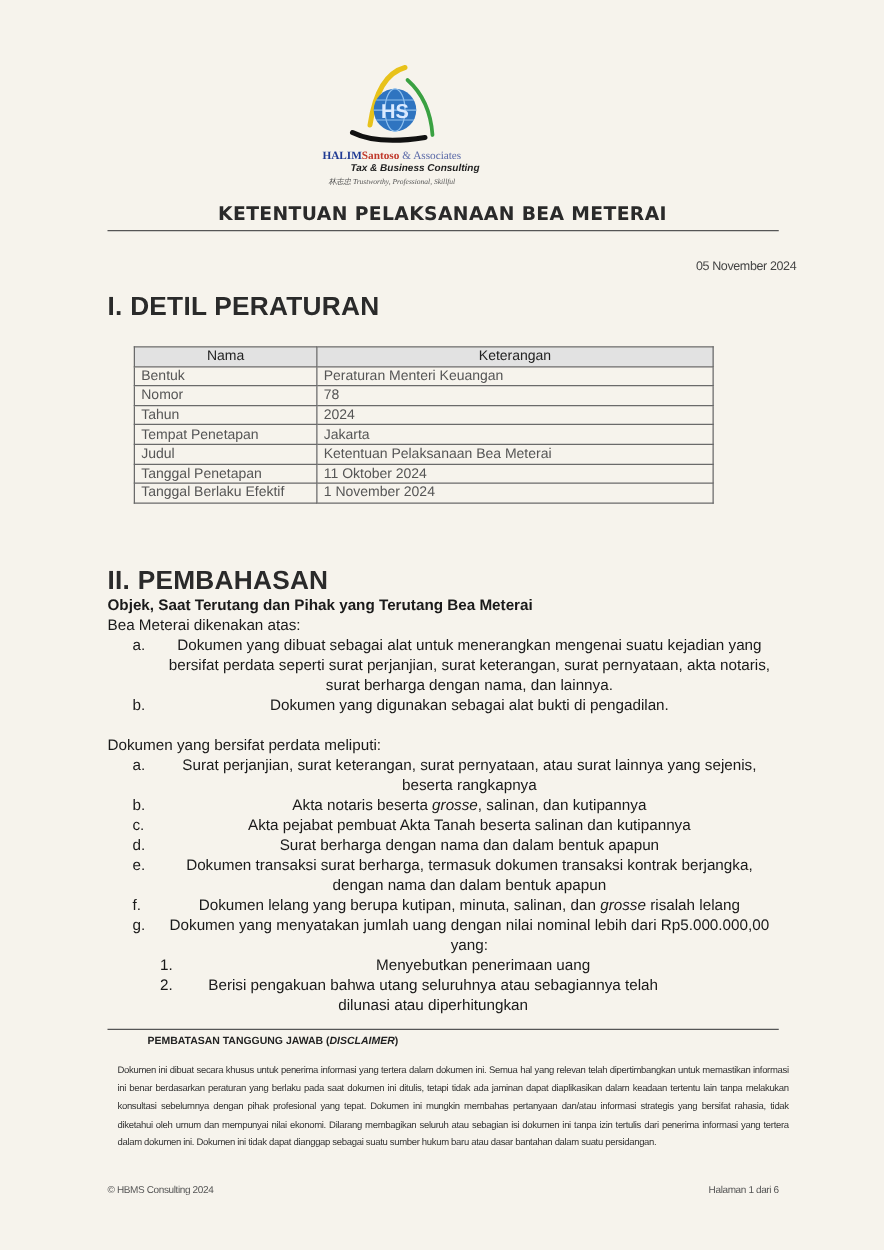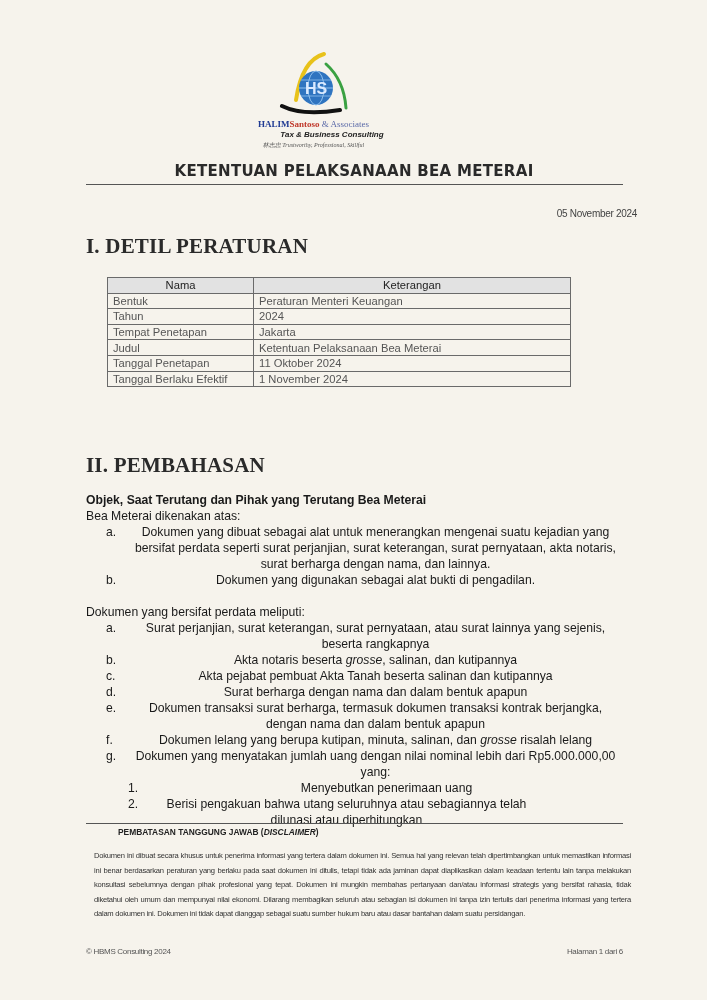--- a/index.html
+++ b/index.html
@@ -11,21 +11,21 @@
     .logo-name { font-family: "Liberation Serif", serif; font-size: 9px; color: #5b6aa8; margin-top: 1px; }
     .logo-name b { color: #1f3a93; font-weight: bold; }
     .logo-name .s { color: #c0392b; font-weight: bold; }
     .logo-sub { font-family: "Liberation Sans", sans-serif; font-style: italic; font-weight: bold; font-size: 8px; color: #222; margin-top: 1px; padding-left: 37px; }
     .logo-tag { font-family: "Liberation Serif", serif; font-style: italic; font-size: 6px; color: #555; margin-top: 2px; }
 
     .doc-title { position: absolute; left: 86px; width: 536px; top: 162px; text-align: center; font-family: "DejaVu Sans", sans-serif; font-weight: bold; font-size: 15px; letter-spacing: 0.3px; color: #2a2a2a; }
     .title-rule { position: absolute; left: 86px; width: 537px; top: 184px; border-top: 1px solid #555; }
     .doc-date { position: absolute; right: 70px; top: 196px; font-size: 10px; color: #444; letter-spacing: -0.3px; margin-top: 12px; }
 
-    .h1 { position: absolute; left: 86px; font-family: Liberation Serif, serif; font-weight: bold; font-size: 21px; color: #2a2a2a; letter-spacing: 0.2px; }
+    .h1 { position: absolute; left: 86px; font-family: Liberation Sans, sans-serif; font-weight: bold; font-size: 21px; color: #2a2a2a; letter-spacing: 0.2px; }
     .h1.one { top: 234px; }
     .h1.two { top: 453px; }
 
     table.reg { position: absolute; left: 107px; top: 277px; width: 464px; border-collapse: collapse; font-size: 11.2px; color: #555; }
     table.reg th, table.reg td { border: 1px solid #6a6a6a; height: 15.6px; line-height: 14px; padding: 0 5px; font-weight: normal; }
     table.reg th { background: #e2e2e2; color: #222; text-align: center; }
     table.reg td.c1 { width: 146px; }
 
     .body-text { position: absolute; left: 86px; width: 537px; font-size: 12.2px; line-height: 16px; color: #1a1a1a; }
     .sub-h { font-weight: bold; }
@@ -74,20 +74,24 @@
       <th>Nama</th>
       <th>Keterangan</th>
     </tr>
   </thead>
   <tbody>
     <tr>
         <td class="c1">Bentuk</td>
         <td>Peraturan Menteri Keuangan</td>
       </tr>
     <tr>
+        <td class="c1">Nomor</td>
+        <td>78</td>
+      </tr>
+    <tr>
         <td class="c1">Tahun</td>
         <td>2024</td>
       </tr>
     <tr>
         <td class="c1">Tempat Penetapan</td>
         <td>Jakarta</td>
       </tr>
     <tr>
         <td class="c1">Judul</td>
         <td>Ketentuan Pelaksanaan Bea Meterai</td>
@@ -97,21 +101,21 @@
         <td>11 Oktober 2024</td>
       </tr>
     <tr>
         <td class="c1">Tanggal Berlaku Efektif</td>
         <td>1 November 2024</td>
       </tr>
   </tbody>
 </table>
 
 <div class="h1 two">II. PEMBAHASAN</div>
-<div class="body-text" style="top:492px;">
+<div class="body-text" style="top:476px;">
   <div class="sub-h">Objek, Saat Terutang dan Pihak yang Terutang Bea Meterai</div>
   <div>Bea Meterai dikenakan atas:</div>
   <ul class="list">
     <li>
         <span class="mk">a.</span>
         <span class="tx">Dokumen yang dibuat sebagai alat untuk menerangkan mengenai suatu kejadian yang bersifat perdata seperti surat perjanjian, surat keterangan, surat pernyataan, akta notaris, surat berharga dengan nama, dan lainnya.</span>
       </li>
     <li>
         <span class="mk">b.</span>
         <span class="tx">Dokumen yang digunakan sebagai alat bukti di pengadilan.</span>

